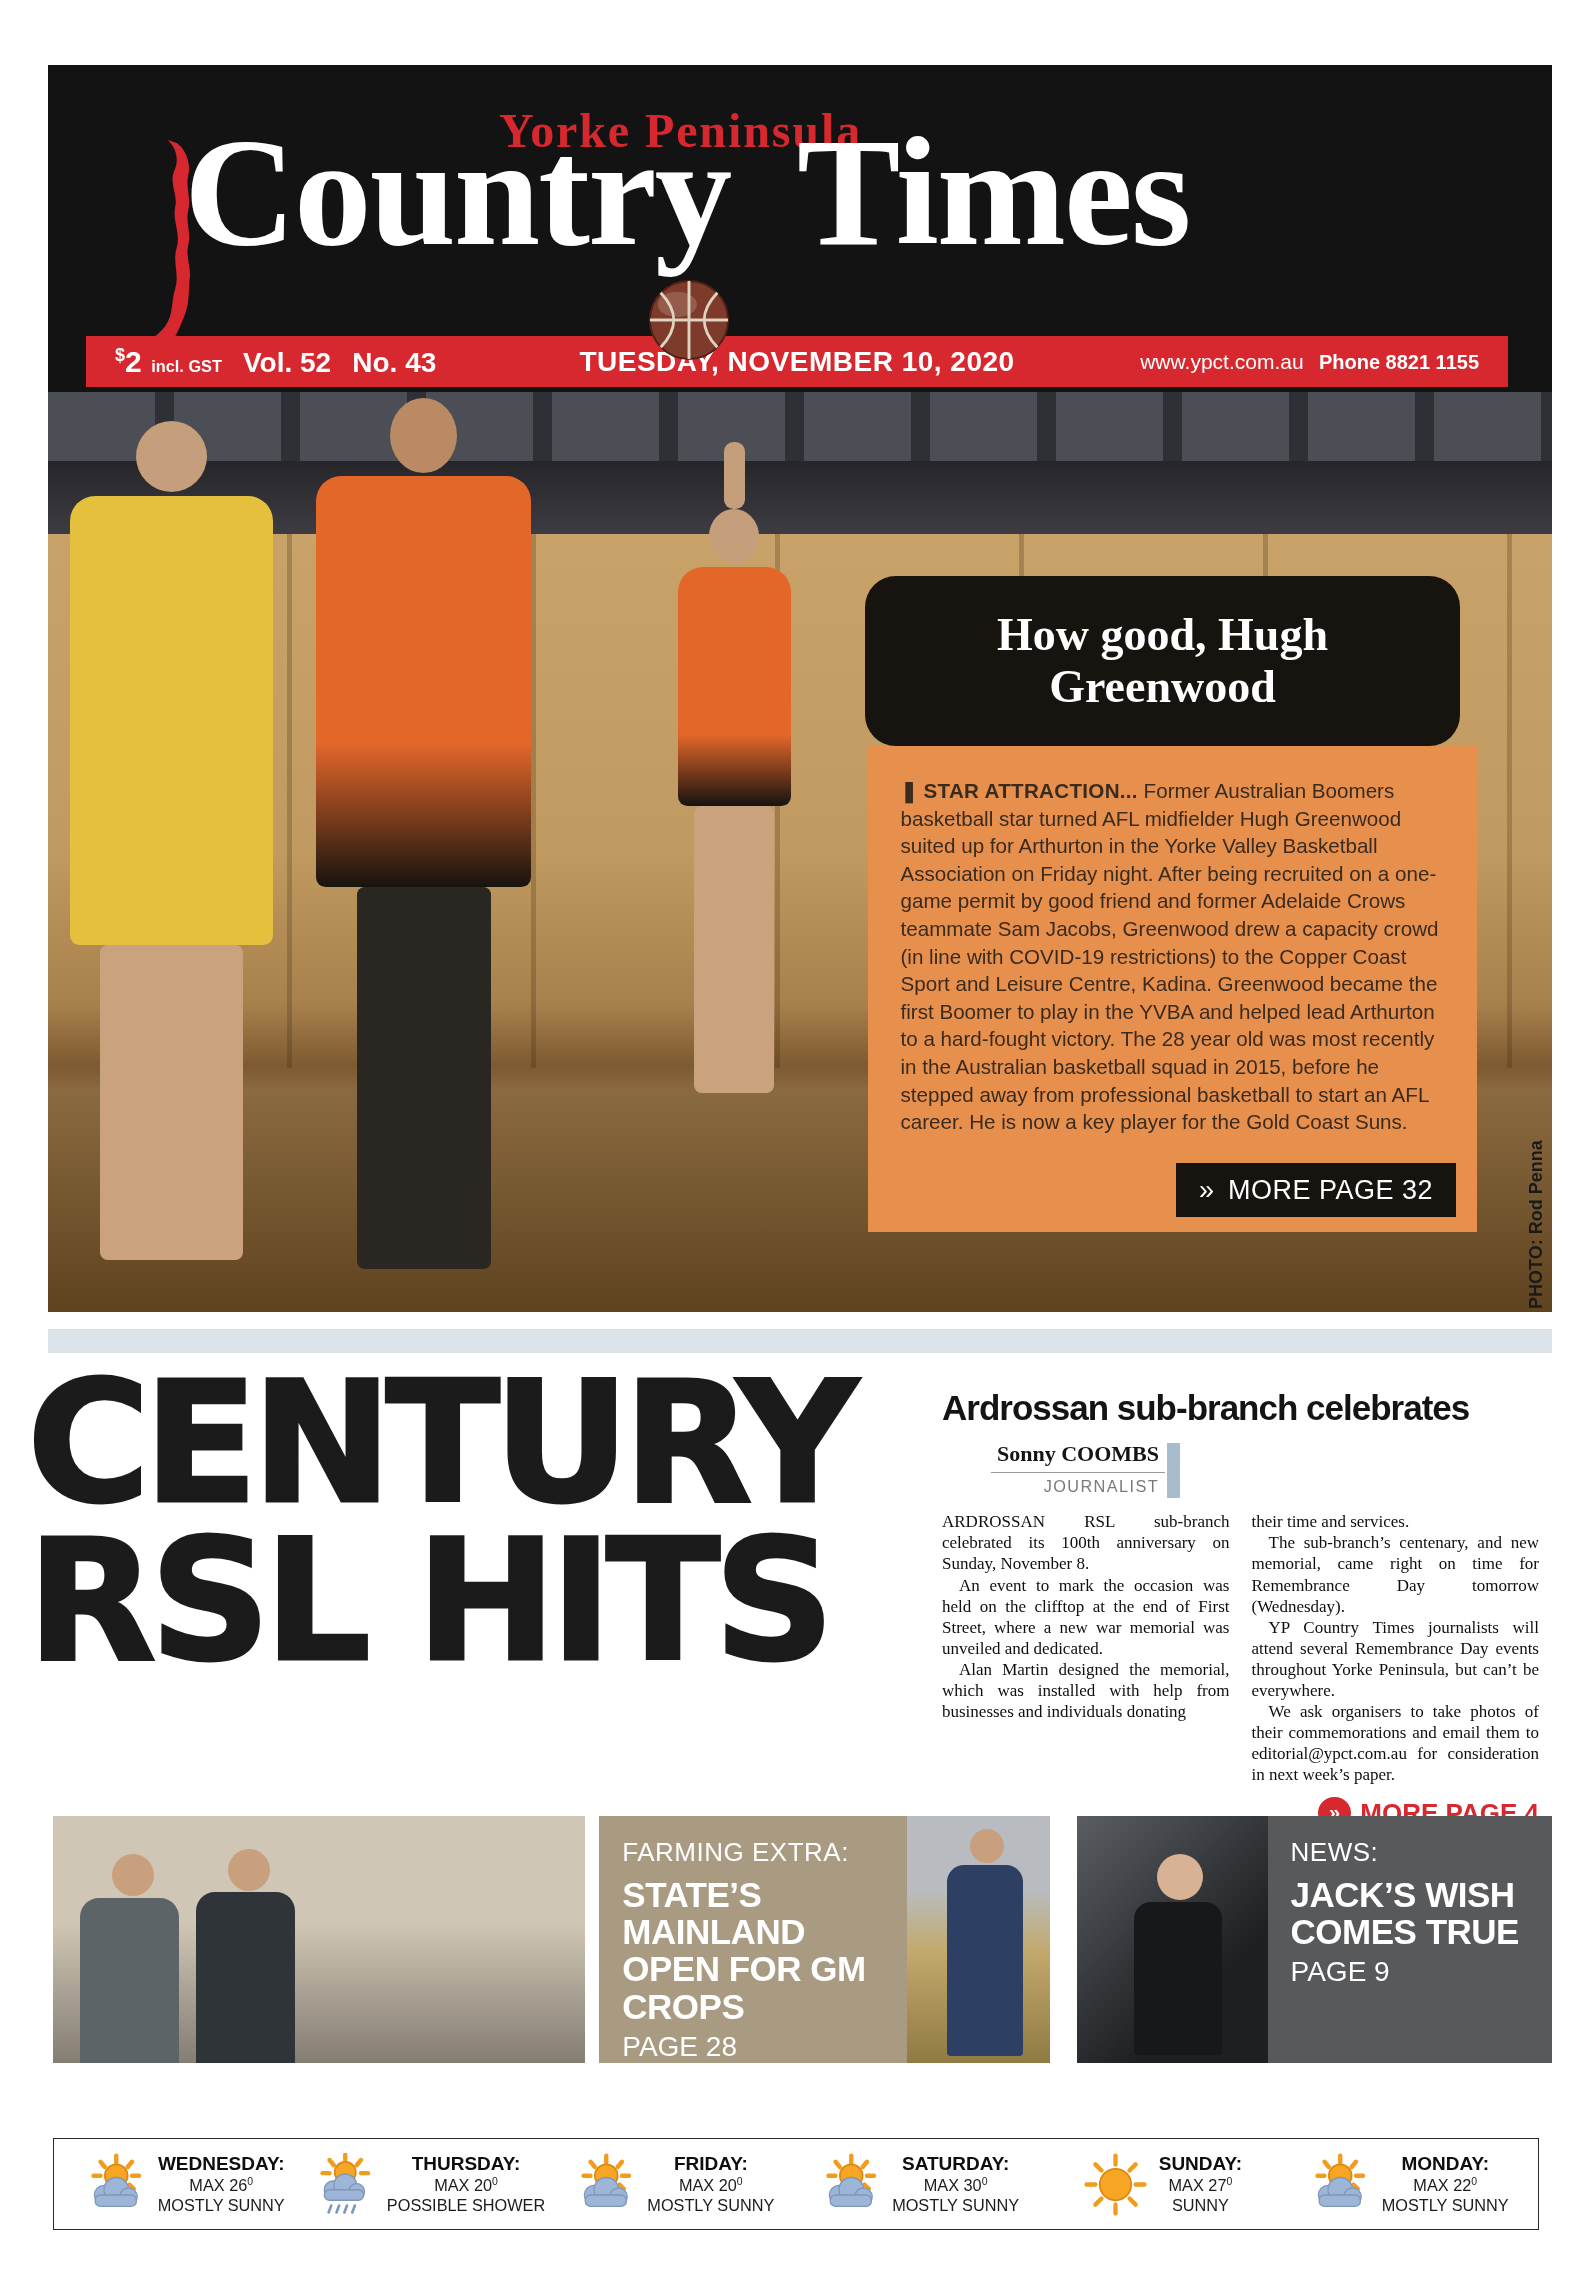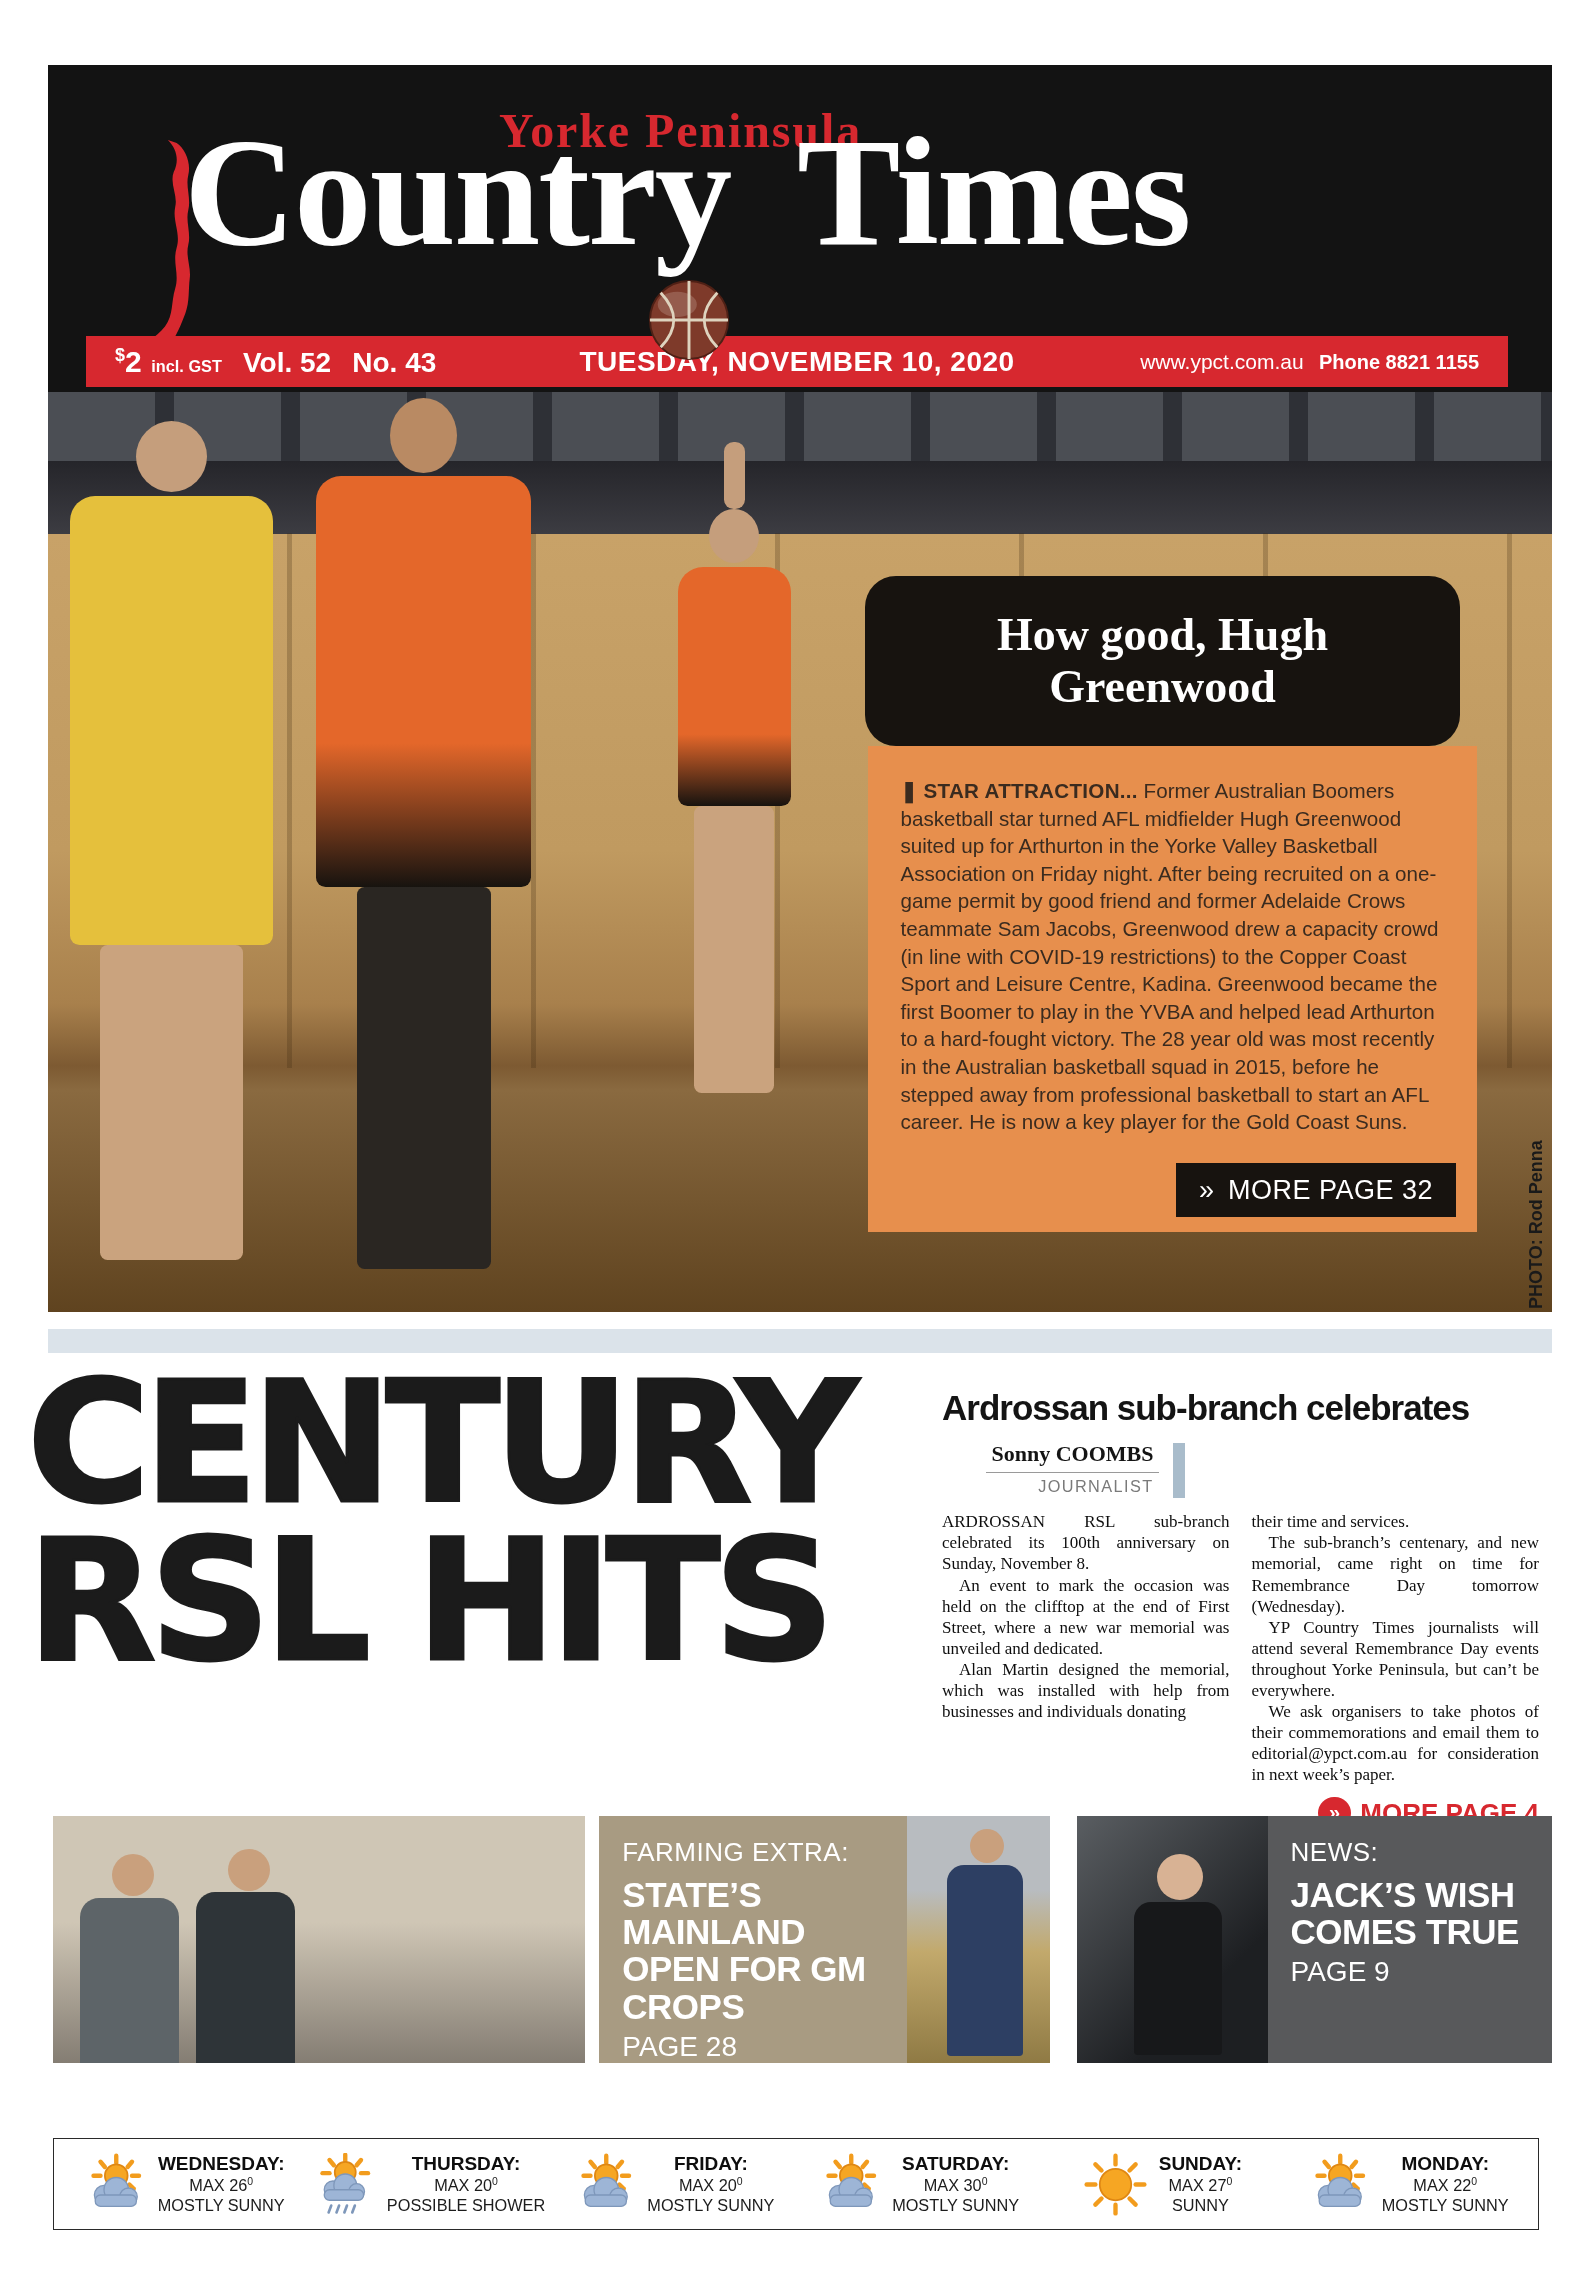--- a/index.html
+++ b/index.html
@@ -96,21 +96,21 @@
 
   
   .rsl {
     position:absolute; left:27px; top:1365px; width:908px;
     font-family:"DejaVu Sans", sans-serif; font-weight:bold; font-size:168px; line-height:.94;
     letter-spacing:-6.7px; color:#1b1b1b; -webkit-text-stroke:2.9px #1b1b1b;
   }
   .article { position:absolute; left:942px; top:1388px; width:597px; }
   .article h2 { margin:0 0 13.4px; font-size:35px; font-weight:bold; letter-spacing:-1px; color:#141414; white-space:nowrap; }
   .byline-wrap { width:287px; display:flex; justify-content:center; }
-  .byline { position:relative; display:inline-block; padding-right:26px; }
+  .byline { position:relative; display:inline-block; padding-right:15px; }
   .byline-name {
     font-family:"Liberation Serif", serif; font-weight:bold; font-size:22px; color:#141414;
     border-bottom:1.9px solid #9a9a9a; padding:0 5.7px 4.8px;
   }
   .byline-role { text-align:right; padding:3.8px 5.7px 0 0; font-size:16.3px; color:#7a7a7a; letter-spacing:1.4px; }
   .byline-bar { position:absolute; right:0; top:1.9px; width:12.4px; height:55px; background:#a9bccb; }
   .cols { display:flex; gap:22px; margin-top:15.3px; font-family:"Liberation Serif", serif;
           font-size:17px; line-height:1.24; text-align:justify; color:#0e0e0e; }
   .col { width:288px; }
   .col p { margin:0; }

